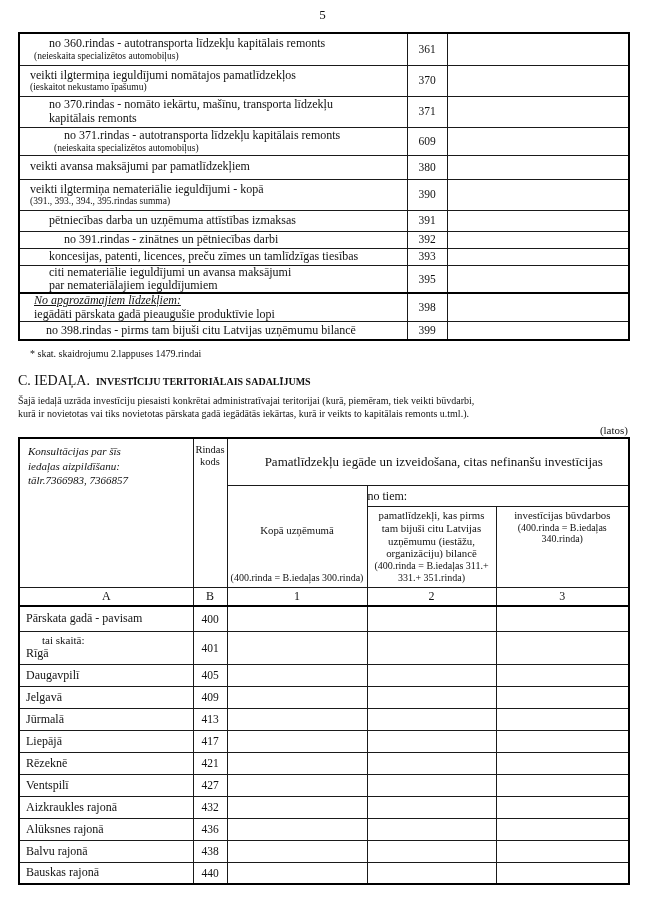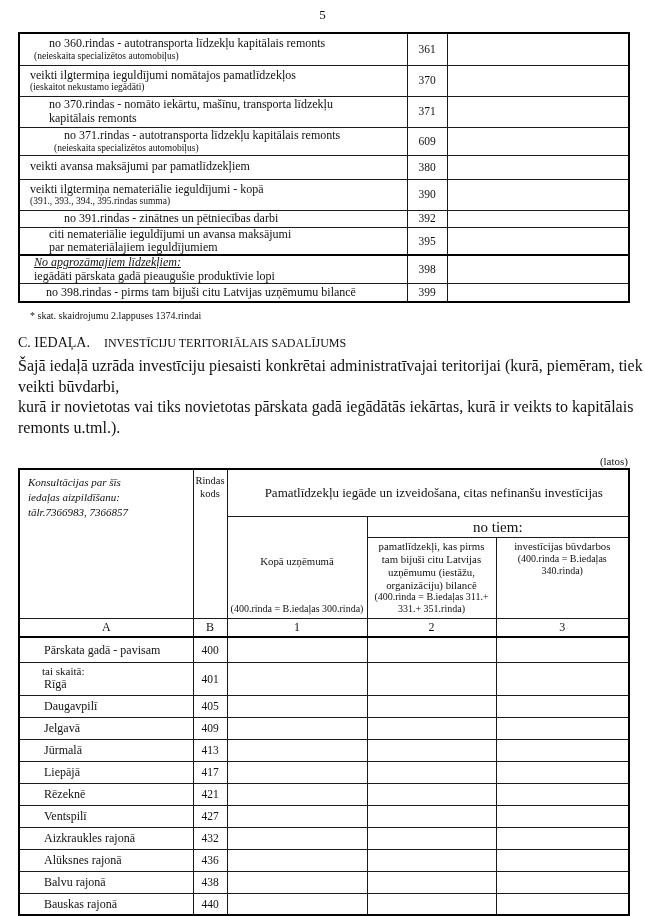--- a/index.html
+++ b/index.html
@@ -28,36 +28,36 @@
   .t1 .note{font-size:9.5px;line-height:1.1;}
   .t1 .code-cell{text-align:center;font-size:11.5px;}
   .t1 .em-u{font-style:italic;text-decoration:underline;}
   .t1 tr.bt2 td{border-top:2px solid #000;}
   .h33{height:32px;} .h32{height:31px;} .h29{height:28px;} .h25{height:24px;}
   .h22{height:21px;} .h18{height:17px;} .h28{height:27px;} .h19{height:18px;}
 
   
   .footnote{margin:7px 0 0 30px;font-size:10px;}
   .section-heading{margin:14px 0 0 18px;font-size:14px;}
-  .section-heading .title{font-weight:normal;font-size:12px;margin-left:14px;}
-  .intro{margin:5px 0 16px 18px;font-size:16px;line-height:1.3;}
+  .section-heading .title{font-weight:bold;font-size:10px;margin-left:6px;}
+  .intro{margin:5px 0 4px 18px;font-size:10px;line-height:1.3;}
   .units{width:610px;margin:1px 0 1px 18px;text-align:right;font-size:11px;}
 
   
   .t2{width:610px;margin:0 0 0 18px;border:2px solid #000;}
   .t2 .consult{font-style:italic;font-size:11px;line-height:1.35;vertical-align:top;padding:5px 4px 0 8px;}
   .t2 .rk{text-align:center;font-size:10.5px;vertical-align:top;padding-top:5px;line-height:1.2;}
   .t2 .mainhdr{text-align:center;font-size:13px;padding-left:12px;}
-  .t2 .notiem{text-align:center;font-size:15px;height:20px;}
+  .t2 .notiem{text-align:left;font-size:12px;height:20px;}
   .t2 .hcell{vertical-align:top;}
   .t2 .hflex{display:flex;flex-direction:column;justify-content:space-between;height:100%;box-sizing:border-box;padding:2px 3px 3px 3px;}
   .t2 .htitle{flex:1;display:flex;align-items:center;justify-content:center;text-align:center;font-size:10.8px;line-height:1.18;}
   .t2 .hnote{text-align:center;font-size:10px;line-height:1.15;padding-bottom:1px;}
   .t2 tr.letters td{text-align:center;font-size:12px;height:17px;border-bottom:2px solid #000;}
-  .t2 .body-label{padding-left:24px;font-size:12px;}
+  .t2 .body-label{padding-left:6px;font-size:12px;}
   .t2 .pre{padding-left:22px;font-size:11px;}
   .t2 .code2{text-align:center;font-size:11.5px;}
   .rh25{height:25px;} .rh33{height:33px;} .rh22{height:22px;}
   .hdr48{height:48px;font-family:Liberation Serif, serif;} .hdr73{height:73px;}
 </style>
 </head>
 <body>
 
 <div class="page-number">5</div>
 
@@ -74,21 +74,21 @@
       <div class="lbl pl29">no 360.rindas - autotransporta līdzekļu kapitālais remonts</div>
       <div class="note pl14">(neieskaita specializētos automobiļus)</div>
     </td>
     <td class="code-cell">361</td>
     <td></td>
   </tr>
 
   <tr class="h32">
     <td>
       <div class="lbl">veikti ilgtermiņa ieguldījumi nomātajos pamatlīdzekļos</div>
-      <div class="note lbl">(ieskaitot nekustamo iegādāti)</div>
+      <div class="note lbl">(ieskaitot nekustamo īpašumu)</div>
     </td>
     <td class="code-cell">370</td>
     <td></td>
   </tr>
 
   <tr class="h32">
     <td>
       <div class="lbl pl29">no 370.rindas - nomāto iekārtu, mašīnu, transporta līdzekļu</div>
       <div class="lbl pl29">kapitālais remonts</div>
     </td>
@@ -115,29 +115,43 @@
 
   <tr class="h32">
     <td>
       <div class="lbl">veikti ilgtermiņa nemateriālie ieguldījumi - kopā</div>
       <div class="note lbl">(391., 393., 394., 395.rindas summa)</div>
     </td>
     <td class="code-cell">390</td>
     <td></td>
   </tr>
 
+  <tr class="h22">
+    <td>
+      <div class="lbl pl29">pētniecības darba un uzņēmuma attīstības izmaksas</div>
+    </td>
+    <td class="code-cell">391</td>
+    <td></td>
+  </tr>
 
   <tr class="h18">
     <td>
       <div class="lbl pl44">no 391.rindas - zinātnes un pētniecības darbi</div>
     </td>
     <td class="code-cell">392</td>
     <td></td>
   </tr>
 
+  <tr class="h18">
+    <td>
+      <div class="lbl pl29">koncesijas, patenti, licences, preču zīmes un tamlīdzīgas tiesības</div>
+    </td>
+    <td class="code-cell">393</td>
+    <td></td>
+  </tr>
 
 
   <tr class="h28">
     <td>
       <div class="lbl pl29">citi nemateriālie ieguldījumi un avansa maksājumi</div>
       <div class="lbl pl29">par nemateriālajiem ieguldījumiem</div>
     </td>
     <td class="code-cell">395</td>
     <td></td>
   </tr>
@@ -155,21 +169,21 @@
   <tr class="h19">
     <td>
       <div class="lbl pl26">no 398.rindas - pirms tam bijuši citu Latvijas uzņēmumu bilancē</div>
     </td>
     <td class="code-cell">399</td>
     <td></td>
   </tr>
 </tbody>
   </table>
 
-<div class="footnote">* skat. skaidrojumu 2.lappuses 1374.rindai</div>
+<div class="footnote">* skat. skaidrojumu 2.lappuses 1479.rindai</div>
 
 <div class="section-heading">
   <span>C. IEDAĻA.</span><span class="title">INVESTĪCIJU TERITORIĀLAIS SADALĪJUMS</span>
 </div>
 <div class="intro">
   <div>Šajā iedaļā uzrāda investīciju piesaisti konkrētai administratīvajai teritorijai (kurā, piemēram, tiek veikti būvdarbi,</div>
   <div>kurā ir novietotas vai tiks novietotas pārskata gadā iegādātās iekārtas, kurā ir veikts to kapitālais remonts u.tml.).</div>
 </div>
 <div class="units">(latos)</div>
 

